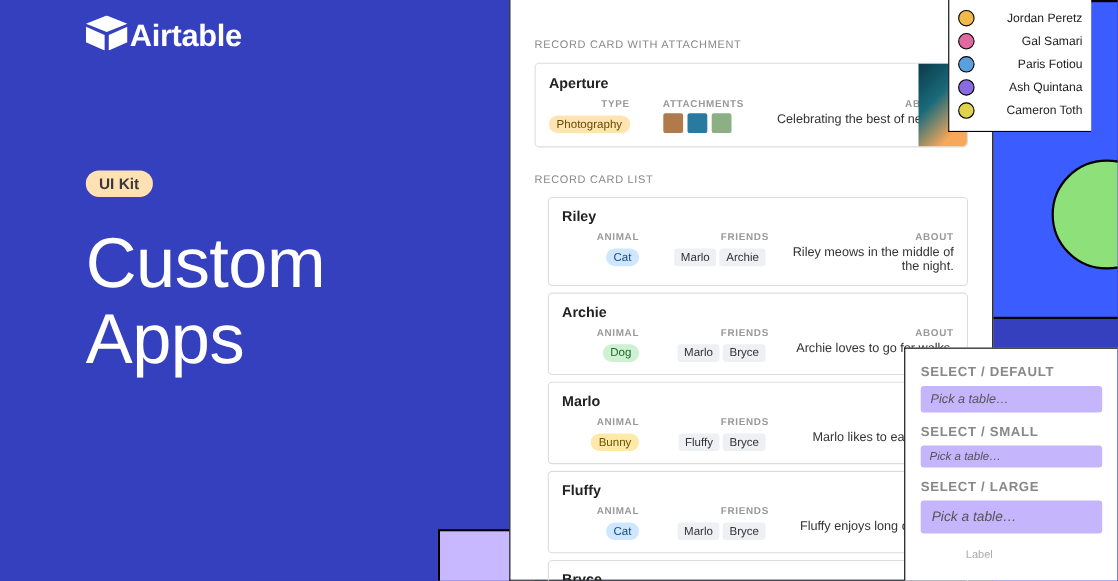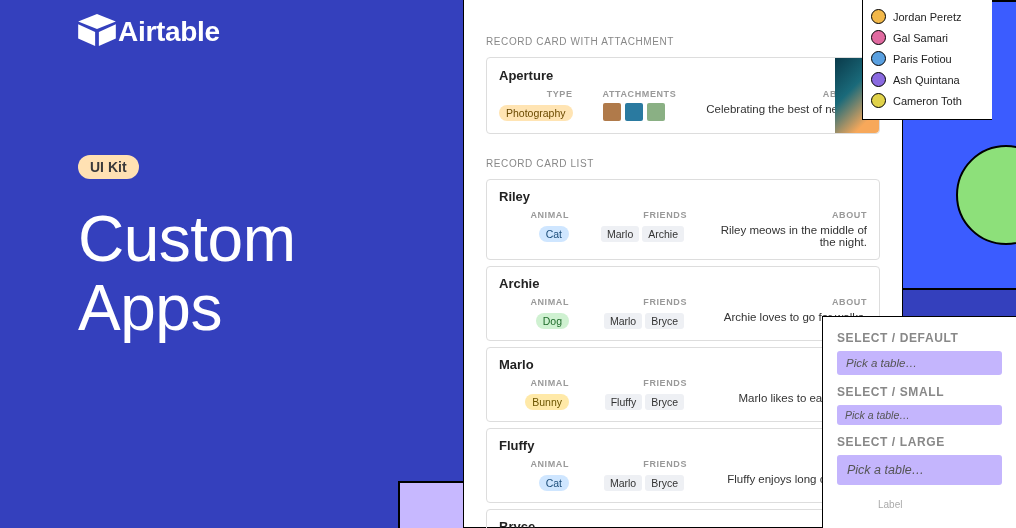--- a/index.html
+++ b/index.html
@@ -71,21 +71,21 @@
   }
   .thumbs { display: flex; gap: 4px; }
   .thumb { width: 18px; height: 18px; border-radius: 2px; }
   .hero-thumb {
     position: absolute; right: 0; top: 0; bottom: 0; width: 44px;
     background: linear-gradient(135deg,#0a3a4a 0%, #1a6a7a 40%, #f7a85a 80%);
     border-top-right-radius: 4px; border-bottom-right-radius: 4px;
   }
 
   
-  .list .rc { margin-bottom: 6px; padding: 9px 12px 11px 12px; }
+  .list .rc { margin-bottom: 6px; padding: 9px 12px 11px 12px; margin-left: 12px; }
   .list .rc-cols { gap: 18px; }
   .col-animal{ width: 70px; }
   .col-friends{ width: 100px; }
   .col-about{ flex: 1; }
   .chip {
     display: inline-block; font-size: 10.5px; background: #eef0f4; color: #333;
     padding: 2px 6px; border-radius: 3px; margin-right: 3px;
   }
 
   
@@ -93,21 +93,21 @@
   .tag[data-color="blue"]  { background:#cfe6ff; color:#1b4d7a;}
   .tag[data-color="green"] { background:#cff1d1; color:#1f6b2a;}
   .tag[data-color="yellow"]{ background:#ffe9a8; color:#6b5400;}
 
   
   .people {
     position: absolute; left: 862px; top: 0;
     width: 130px; background: #fff; border: 1px solid #000; border-top: none; border-right: none;
     padding: 6px 8px 8px 8px; z-index: 5;
   }
-  .person { display: flex; align-items: center; gap: 7px; padding: 3px 0; }
+  .person { display: flex; align-items: center; gap: 7px; padding: 3px 0; justify-content: space-between; }
   .avatar {
     width: 15px; height: 15px; border-radius: 50%; border: 1.5px solid #000; flex: none;
   }
   .person-name { font-size: 11px; color: #222; }
 
   
   .selects {
     position: absolute; left: 822px; top: 316px;
     width: 194px; height: 212px; background: #fff; border: 1px solid #000; border-right: none; border-bottom: none;
     padding: 14px 14px 0 14px; z-index: 4;

